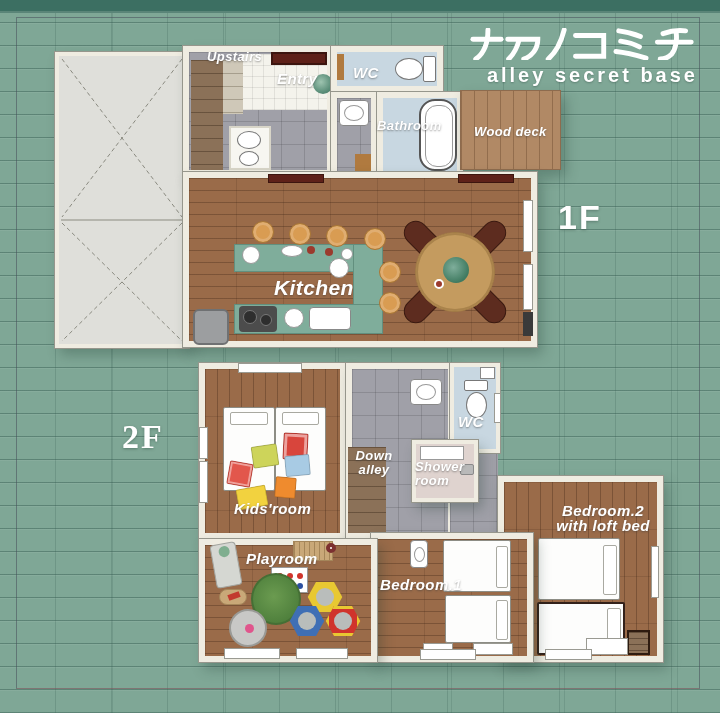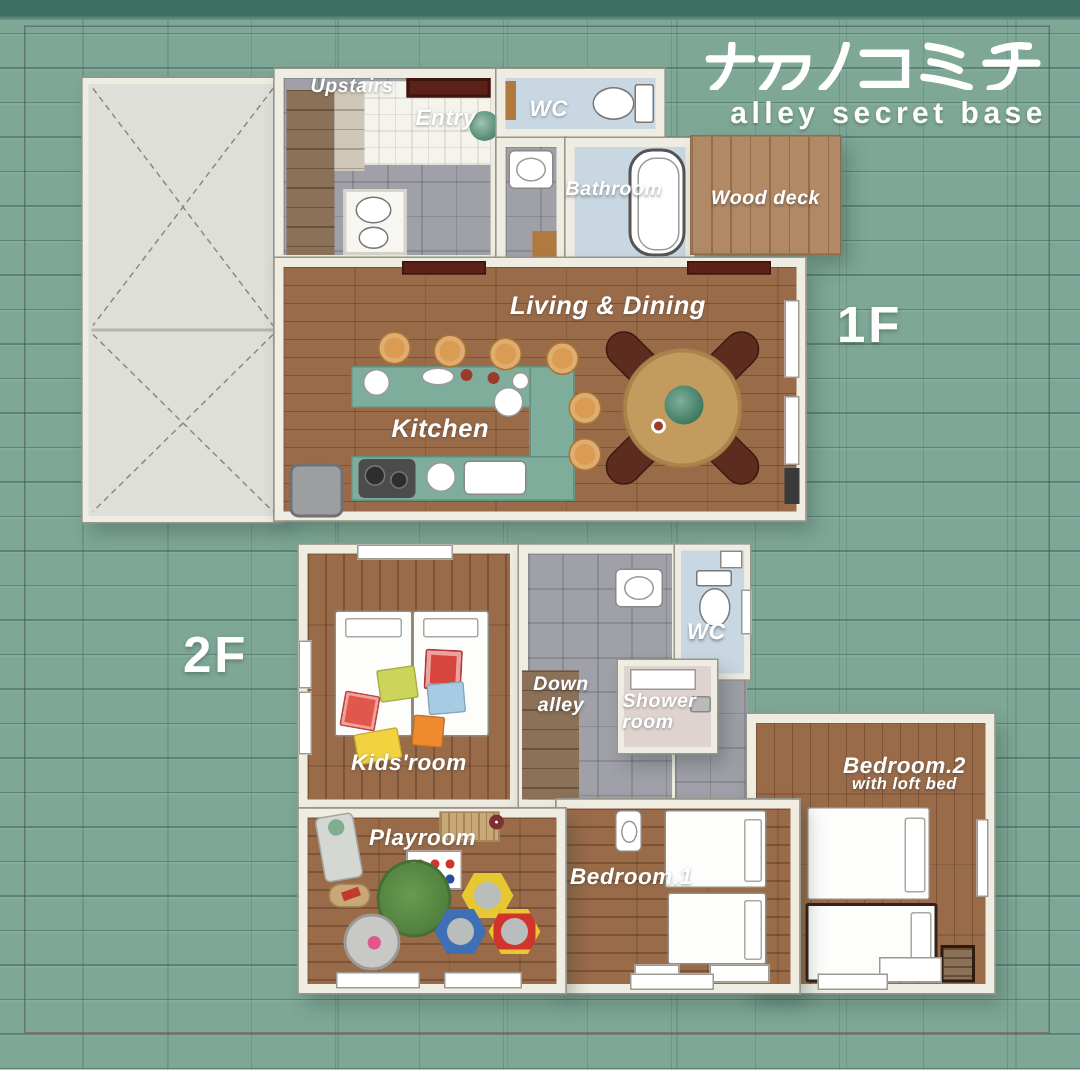--- a/index.html
+++ b/index.html
@@ -184,22 +184,21 @@
     <div class="abs" style="left:334px;top:134px;width:10px;height:24px;background:#3A3A3A;"></div>
   </div>
 
   <div class="abs flabel" style="left:558px;top:198px;">1F</div>
 
   <div class="abs rlabel" style="left:207px;top:49px;font-size:13px;">Upstairs</div>
   <div class="abs rlabel" style="left:277px;top:70px;font-size:15px;">Entry</div>
   <div class="abs rlabel" style="left:353px;top:64px;font-size:15px;">WC</div>
   <div class="abs rlabel" style="left:377px;top:118px;font-size:13px;">Bathroom</div>
   <div class="abs rlabel" style="left:474px;top:124px;font-size:13px;">Wood deck</div>
-  <div class="abs rlabel" style="left:340px;top:194px;font-size:17px;">Living &amp; Dining</div>
-  <div class="abs rlabel" style="left:261px;top:276px;font-size:17px;text-align:right;">Kitchen</div>
+  <div class="abs rlabel" style="left:274px;top:276px;font-size:21px;text-align:right;">Kitchen</div>
 
   <div class="abs wood-v room panel" style="left:199px;top:363px;width:147px;height:176px;">
     <div class="abs win" style="left:33px;top:-6px;width:64px;height:10px;"></div>
     <div class="abs win" style="left:-6px;top:58px;width:9px;height:32px;"></div>
     <div class="abs win" style="left:-6px;top:92px;width:9px;height:42px;"></div>
     <div class="abs bed" style="left:18px;top:38px;width:52px;height:84px;">
       <div class="abs pillow" style="left:6px;top:4px;width:38px;height:13px;"></div>
     </div>
     <div class="abs bed" style="left:70px;top:38px;width:51px;height:84px;">
       <div class="abs pillow" style="left:6px;top:4px;width:37px;height:13px;"></div>
@@ -288,26 +287,26 @@
     <div class="abs hex" style="left:120px;top:60px;width:36px;height:32px;background:#D0342C;box-shadow:inset 0 0 0 4px #E8C832;">
       <div class="abs" style="left:9px;top:7px;width:18px;height:18px;border-radius:50%;background:#B9BDBB;"></div>
     </div>
   </div>
 
   <div class="abs win" style="left:224px;top:648px;width:56px;height:11px;"></div>
   <div class="abs win" style="left:296px;top:648px;width:52px;height:11px;"></div>
   <div class="abs win" style="left:420px;top:649px;width:56px;height:11px;"></div>
   <div class="abs win" style="left:545px;top:649px;width:47px;height:11px;"></div>
 
-  <div class="abs flabel" style="left:122px;top:418px;">2F</div>
+  <div class="abs flabel" style="left:122px;top:418px;font-family:Liberation Serif, serif;">2F</div>
 
   <div class="abs rlabel" style="left:234px;top:500px;font-size:15px;">Kids'room</div>
   <div class="abs rlabel wrap" style="left:343px;top:449px;width:62px;font-size:13px;text-align:center;">Down alley</div>
   <div class="abs rlabel" style="left:458px;top:413px;font-size:15px;">WC</div>
   <div class="abs rlabel wrap" style="left:415px;top:460px;width:52px;font-size:13px;">Shower room</div>
   <div class="abs rlabel" style="left:246px;top:550px;font-size:15px;">Playroom</div>
   <div class="abs rlabel" style="left:380px;top:576px;font-size:15px;">Bedroom.1</div>
   <div class="abs" style="left:548px;top:502px;width:110px;text-align:center;">
     <div class="rlabel" style="font-size:15px;">Bedroom.2</div>
-    <div class="rlabel" style="font-size:11px;margin-top:-2px;">with loft bed</div>
+    <div class="rlabel" style="font-size:15px;margin-top:-2px;">with loft bed</div>
   </div>
 
 </div>
 
 </body></html>

